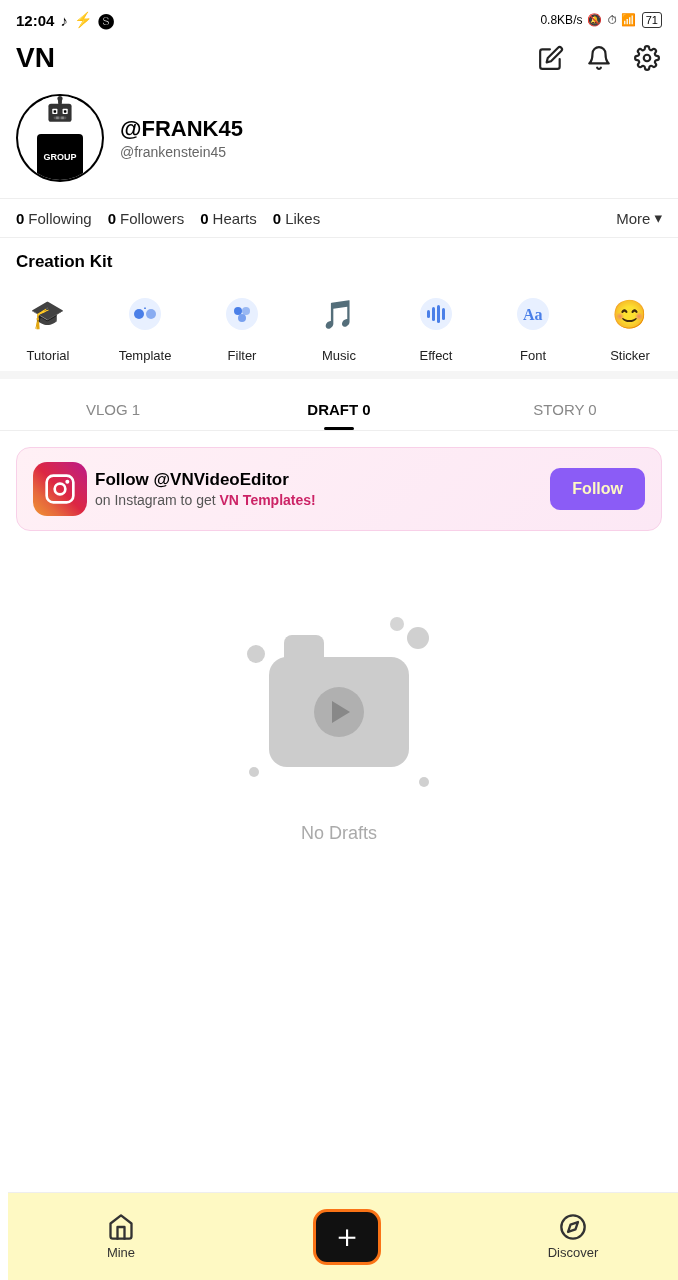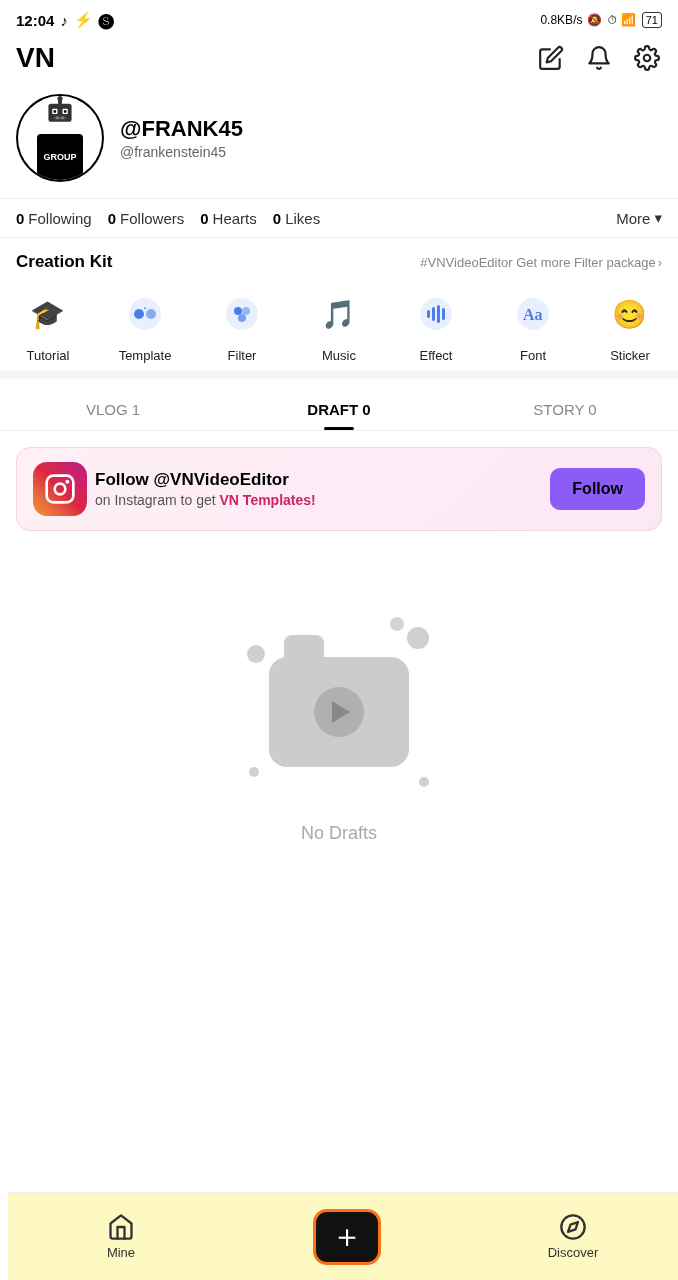--- a/index.html
+++ b/index.html
@@ -280,21 +280,21 @@
       font-size: 14px;
       color: #555;
       margin-top: 2px;
     }
     .banner-subtitle span {
       color: #cc2366;
       font-weight: 600;
     }
     .follow-button {
       background: #8B5CF6;
-      color: #000000;
+      color: #fef9c3;
       font-size: 16px;
       font-weight: 600;
       padding: 12px 22px;
       border-radius: 10px;
       border: none;
       cursor: pointer;
       flex-shrink: 0;
     }
 
     
@@ -542,24 +542,20 @@
   </div>
   <div class="more-btn">
     <span>More</span>
     <span>▾</span>
   </div>
 </div>
 
 <div class="creation-kit-section">
   <div class="creation-kit-header">
     <span class="creation-kit-title">Creation Kit</span>
-    <span class="kit-link">
-      <span>#VNVideoEditor Get more Filter package</span>
-      <span>›</span>
-    </span>
   </div>
   <div class="kit-icons-row">
 
     <div class="kit-item">
       <div class="kit-icon-circle">🎓</div>
       <span class="kit-item-label">Tutorial</span>
     </div>
 
     <div class="kit-item">
       <div class="kit-icon-circle">

